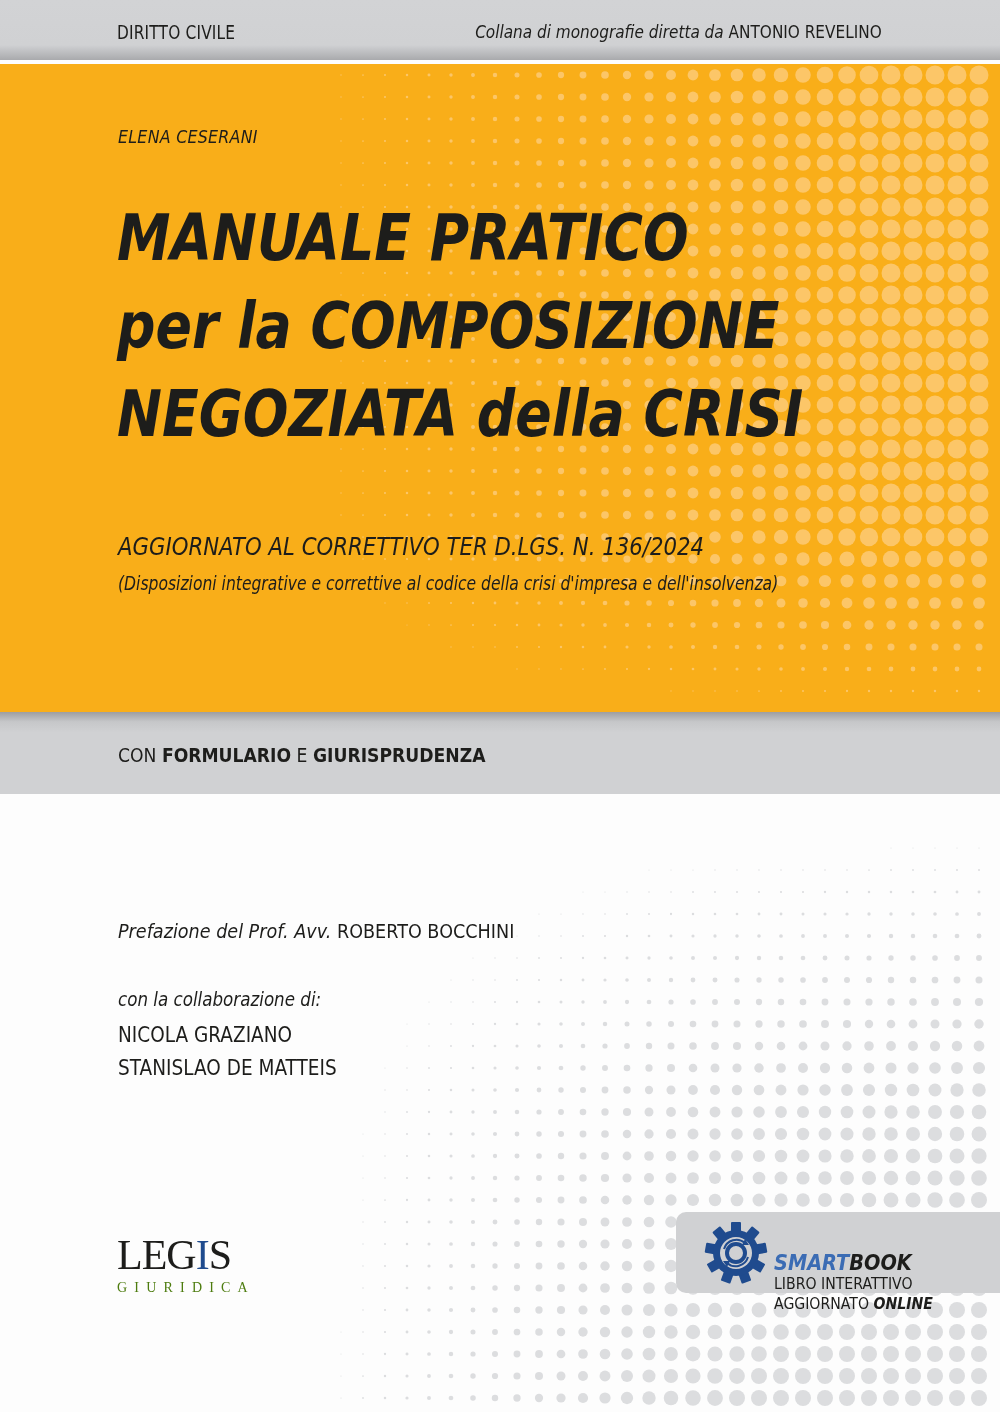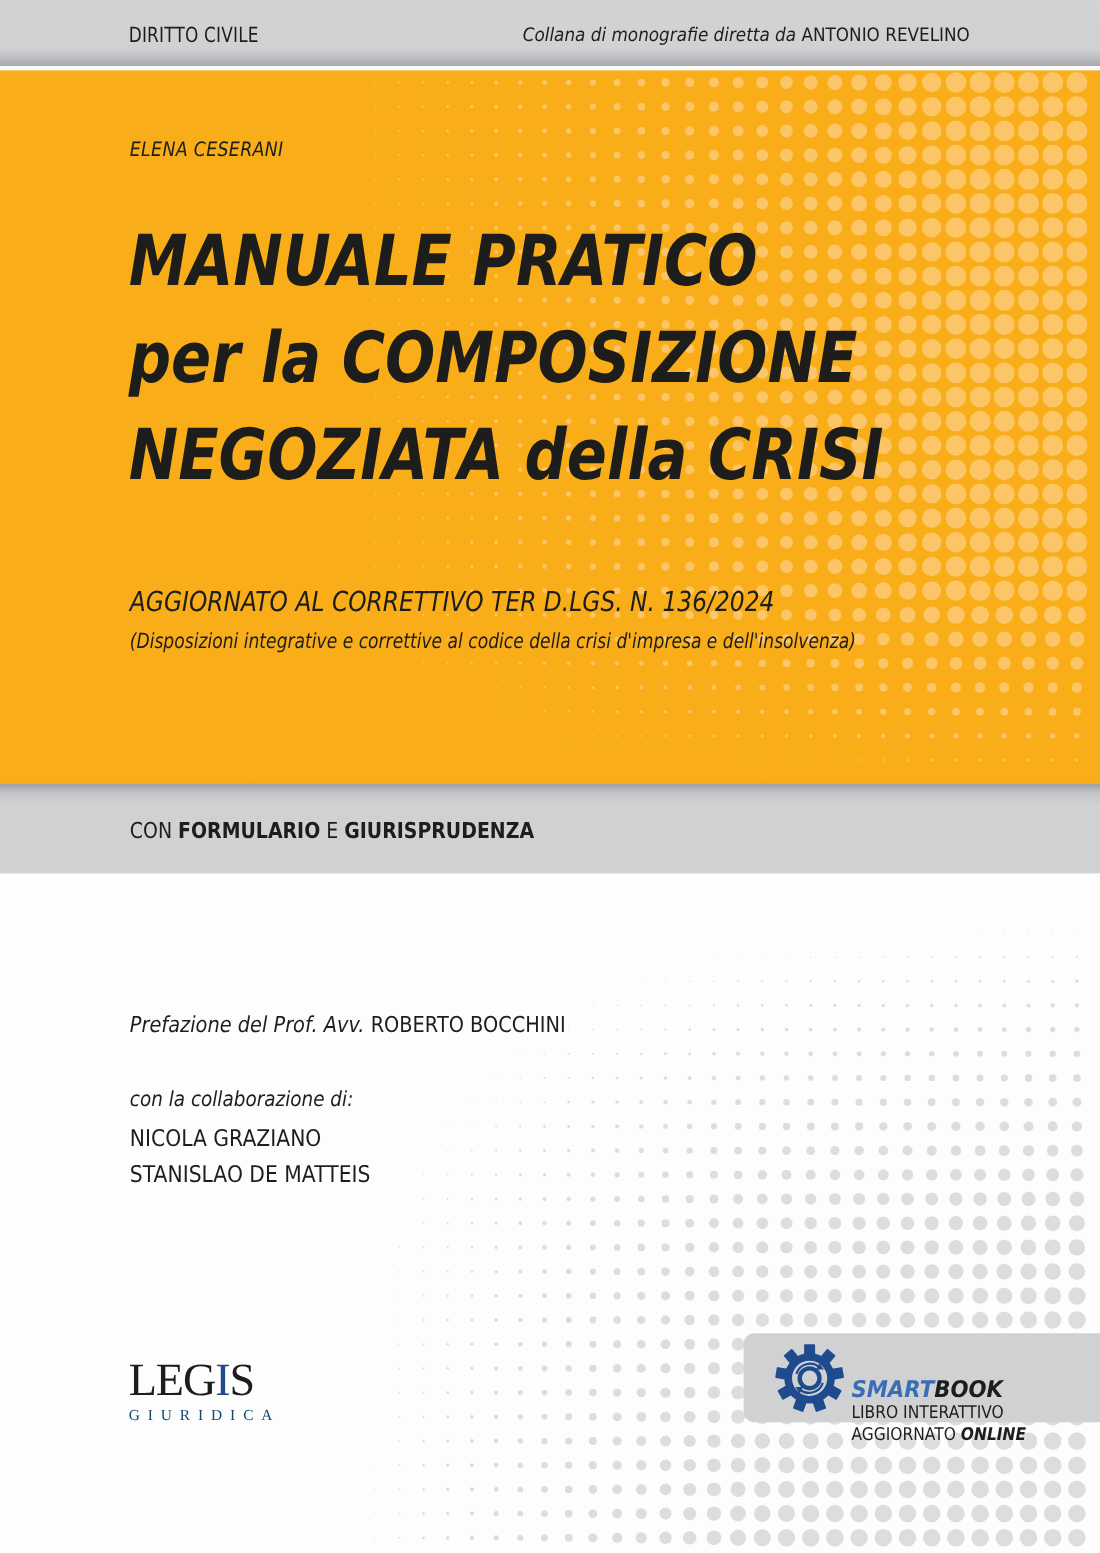--- a/index.html
+++ b/index.html
@@ -89,21 +89,21 @@
 
   .publisher-logo { position: absolute; left: 117px; top: 1232px; width: 160px; }
   .legis {
     font-family: Liberation Serif, serif;
     font-size: 42px; line-height: 46px; color: #1d1d1b; letter-spacing: -1px;
     transform: scaleX(1.0); transform-origin: left top; white-space: nowrap;
   }
   .legis .blue { color: #1f4b8e; }
   .giuridica {
     font-family: "Liberation Serif", "DejaVu Serif", serif;
-    font-size: 14px; letter-spacing: 7.2px; color: #0c4a6e; margin-top: 2px;
+    font-size: 14px; letter-spacing: 7.2px; color: #4d7c0f; margin-top: 2px;
   }
 
   .smartbook {
     position: absolute; left: 676px; top: 1212px; width: 324px; height: 81px;
     background: #d0d1d3; border-radius: 10px 0 0 10px;
   }
   .gear { position: absolute; left: 28px; top: 9px; width: 64px; height: 64px; }
   .sb-text { position: absolute; left: 98px; top: 8px; white-space: nowrap; margin-top: 32px; }
   .sb-title {
     font-size: 21px; font-weight: bold; font-style: italic; line-height: 22px;

